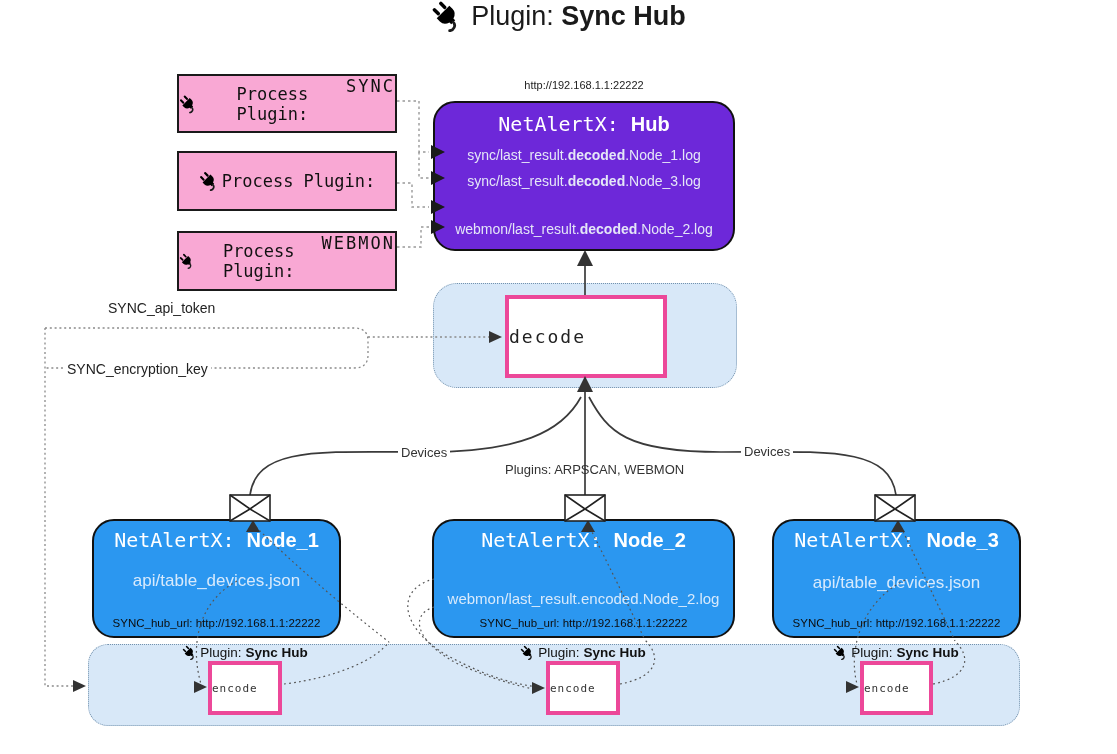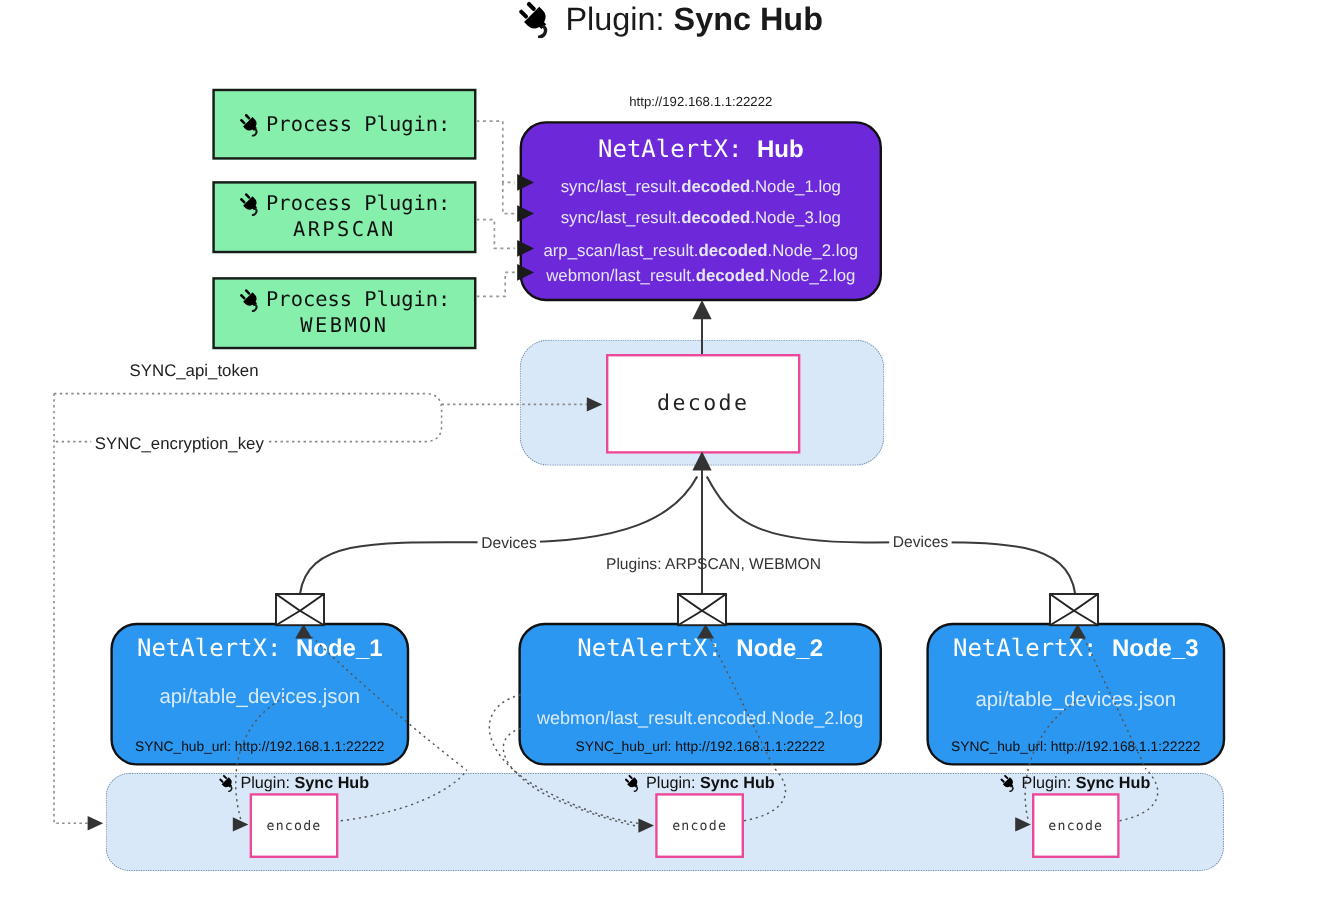--- a/index.html
+++ b/index.html
@@ -7,40 +7,40 @@
   #canvas { position:relative; width:1117px; height:754px; background:#fff; overflow:hidden; }
   .abs { position:absolute; }
   .mono { font-family:"DejaVu Sans Mono","Liberation Mono",monospace; }
 
   
   .title-row { left:0; top:16; width:1117px; display:flex; justify-content:center; align-items:center; gap:8px; }
   .title-text { font-size:27px; color:#1a1a1a; }
   .title-text b { font-weight:700; }
 
   
-  .pbox { left:177px; width:220px; background:#86efac; border:2px solid #1a1a1a; text-align:center;
-          display:flex; flex-direction:column; justify-content:center; gap:2px; z-index:2; }
+  .pbox { left:177px; width:220px; background:#f9a8d4; border:2px solid #1a1a1a; text-align:center;
+          display:flex; flex-direction:row; justify-content:center; gap:2px; z-index:2; }
   .pbox .l1 { display:flex; align-items:center; justify-content:center; gap:3px;
               font-size:17px; color:#111; }
   .pbox .l2 { font-size:17px; color:#111; letter-spacing:2px; }
 
   
   .hub { left:433px; top:101px; width:302px; height:150px; background:#6d28d9;
          border:2px solid #111; border-radius:22px; z-index:2; }
   .hub-title { position:absolute; top:9px; left:0; right:0; text-align:center; color:#fff; }
   .hub-title .pre { font-size:20px; }
   .hub-title .nm  { font-size:20px; font-weight:700; font-family:"Liberation Sans",sans-serif; }
   .hub-row { position:absolute; left:0; right:0; text-align:center; font-size:14px; color:#e4e6f7; }
   .hub-row b { font-weight:700; }
   .hub-url { left:433px; top:79px; width:302px; text-align:center; font-size:11px; color:#222; z-index:2; }
 
   
   .softbox { background:#d8e8f8; border:1.6px dotted #7492ad; z-index:1; }
-  .whitebox { background:#fff; border:2px solid #ec4899; display:flex; align-items:center;
-              justify-content:center; z-index:2; }
+  .whitebox { background:#fff; border:4px solid #ec4899; display:flex; align-items:center;
+              z-index:2; }
 
   
   .linelabel { font-size:14px; color:#222; background:#fff; padding:0 3px; z-index:6; }
   .edgelabel { font-size:13px; color:#333; z-index:6; }
   .edgelabel.masked { background:#fff; padding:0 3px; }
 
   
   .node { top:519px; height:119px; background:#2b97f0; border:2px solid #111; border-radius:22px; z-index:2; }
   .node-title { position:absolute; top:7px; left:0; right:0; text-align:center; color:#fff; }
   .node-title .pre { font-size:20px; }
@@ -80,56 +80,55 @@
     <div class="title-text"><span>Plugin: </span><b>Sync Hub</b></div>
   </div>
 
   <div class="abs pbox mono" style="top:74px;height:59px;">
     <div class="l1">
         <svg class="plug" width="20" height="20">
           <use href="#plug"></use>
         </svg>
         <span>Process Plugin:</span>
       </div>
+    <div class="l2">SYNC</div>
   </div>
   <div class="abs pbox mono" style="top:151px;height:60px;">
     <div class="l1">
         <svg class="plug" width="20" height="20">
           <use href="#plug"></use>
         </svg>
         <span>Process Plugin:</span>
       </div>
-    <div class="l2">ARPSCAN</div>
   </div>
   <div class="abs pbox mono" style="top:231px;height:60px;">
     <div class="l1">
         <svg class="plug" width="20" height="20">
           <use href="#plug"></use>
         </svg>
         <span>Process Plugin:</span>
       </div>
     <div class="l2">WEBMON</div>
   </div>
 
   <div class="abs hub-url">http://192.168.1.1:22222</div>
   <div class="abs hub">
     <div class="hub-title"><span class="pre mono">NetAlertX: </span><span class="nm">Hub</span></div>
     <div class="hub-row" style="top:44px;"><span>sync/last_result.</span><b>decoded</b><span>.Node_1.log</span></div>
     <div class="hub-row" style="top:70px;"><span>sync/last_result.</span><b>decoded</b><span>.Node_3.log</span></div>
-    <div class="hub-row" style="top:97px;"><span>arp_scan/last_result.</span><b>decoded</b><span>.Node_2.log</span></div>
     <div class="hub-row" style="top:118px;"><span>webmon/last_result.</span><b>decoded</b><span>.Node_2.log</span></div>
   </div>
 
   <div class="abs softbox" style="left:433px;top:283px;width:304px;height:105px;border-radius:24px;"></div>
   <div class="abs whitebox mono" style="left:505px;top:295px;width:162px;height:83px;font-size:18px;letter-spacing:2px;color:#222;">
     <span>decode</span>
   </div>
 
   <div class="abs linelabel" style="left:94px;top:300px;margin-left:11px;">SYNC_api_token</div>
-  <div class="abs linelabel" style="left:64px;top:361px;margin-left:12px;">SYNC_encryption_key</div>
+  <div class="abs linelabel" style="left:64px;top:361px;">SYNC_encryption_key</div>
 
   <div class="abs edgelabel masked" style="left:398px;top:445px;">Devices</div>
   <div class="abs edgelabel" style="left:505px;top:462px;">Plugins: ARPSCAN, WEBMON</div>
   <div class="abs edgelabel masked" style="left:741px;top:444px;">Devices</div>
 
   <div class="abs node" style="left:92px;width:249px;">
     <div class="node-title"><span class="pre mono">NetAlertX: </span><span class="nm">Node_1</span></div>
     <div class="node-row" style="top:50px;font-size:17px;">api/table_devices.json</div>
     <div class="node-url">SYNC_hub_url: http://192.168.1.1:22222</div>
   </div>

